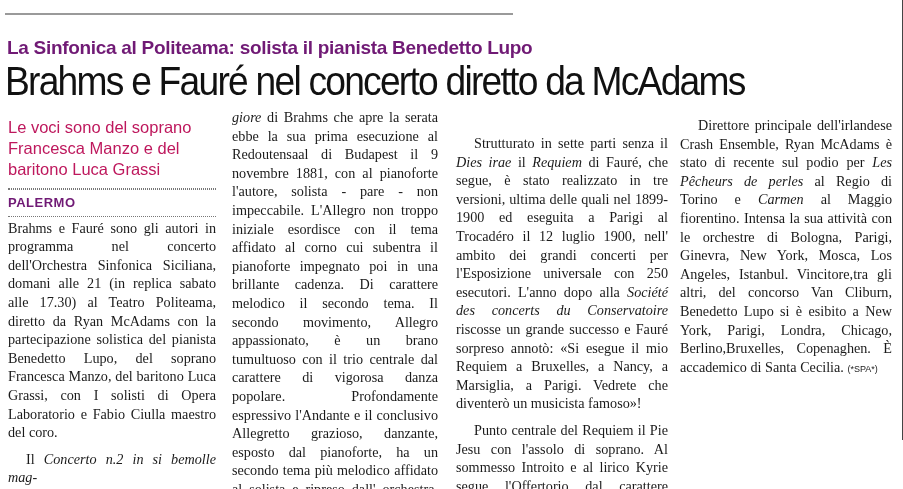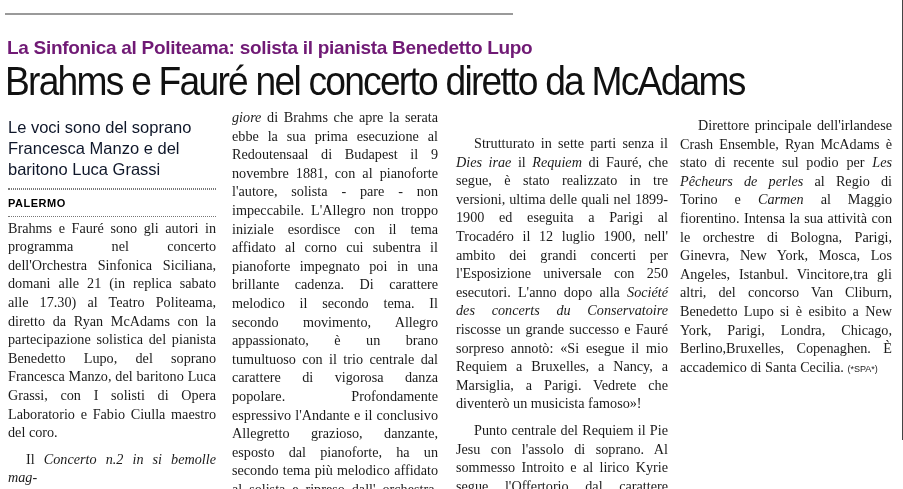--- a/index.html
+++ b/index.html
@@ -18,30 +18,30 @@
     }
     .col { position: absolute; top: 111px; font-family: "Liberation Serif", serif; font-size: 14.2px; line-height: 18.6px; text-align: justify; color: #1a1a1a; }
     .col p { margin: 0; }
     .col p.indent { text-indent: 18px; margin-top: 8px; }
     .col1 { left: 8px; width: 208px; }
     .col2 { left: 232px; width: 206px; top: 108px; }
     .col3 { left: 456px; width: 212px; top: 126px; }
     .col4 { left: 680px; width: 212px; top: 108px; }
     .deck {
       font-family: "Liberation Sans", sans-serif; font-size: 16.5px; line-height: 21px;
-      color: #0f172a; margin: 6px 0 8px 0; text-align: left;
+      color: #be185d; margin: 6px 0 8px 0; text-align: left;
     }
     .dotted { border-top: 1px dotted #777; height: 0; margin: 0; }
     .byline {
       font-family: "Liberation Sans", sans-serif; font-weight: bold; font-size: 14px;
       color: #111; padding: 5px 0 4px 0; text-align: left;
     }
     .dateline {
-      font-family: "Liberation Sans", sans-serif; font-weight: bold; font-size: 11px;
-      color: #000000; padding: 4px 0 3px 0; letter-spacing: 0.5px; text-align: left;
+      font-family: "Liberation Sans", sans-serif; font-weight: bold; font-size: 13px;
+      color: #701a75; padding: 4px 0 3px 0; letter-spacing: 0.5px; text-align: left;
     }
     .body-text { margin-top: 2px; }
     em { }
     .small-tag { font-family: "Liberation Sans", sans-serif; font-size: 9px; }
   </style>
 </head>
 <body>
 
 <div style="position:absolute;left:5px;top:13px;width:508px;height:2px;background:#9a9a9a;"></div>
 <div class="right-border"></div>

